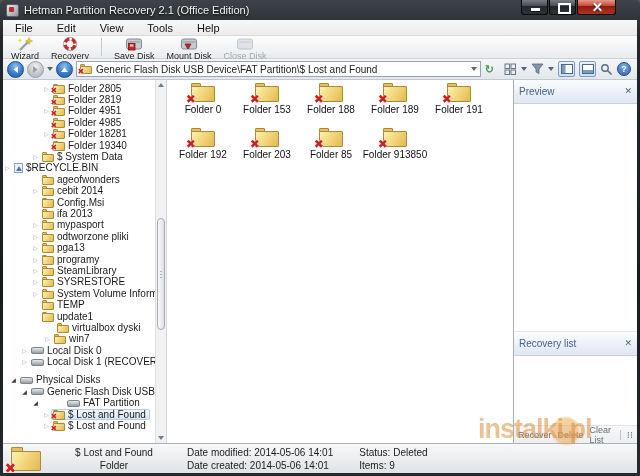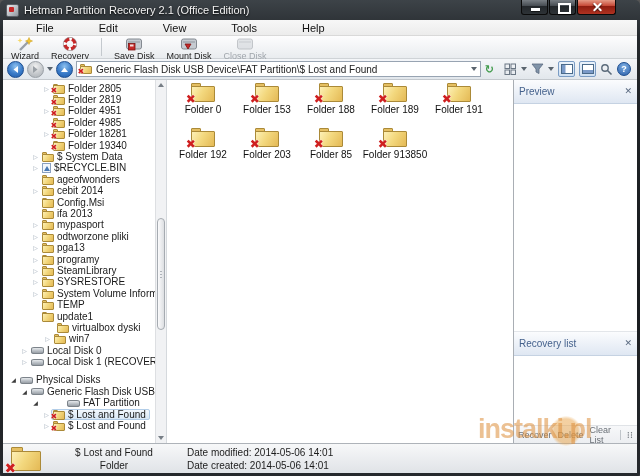--- a/index.html
+++ b/index.html
@@ -20,21 +20,21 @@
   .wb.close { width:39px; background:linear-gradient(#e59a86,#c44230 45%,#8f1d10 46%,#b03322); }
   .wb.min::after { content:""; position:absolute; left:9px; width:9px; height:3px; bottom:3px; background:#fff; box-shadow:0 1px 1px rgba(0,0,0,.6); }
   .wb.max::after { content:""; position:absolute; left:8px; top:3px; width:9px; height:7px; border:2px solid #fff; box-shadow:0 1px 1px rgba(0,0,0,.6); }
   .wb.close::before,.wb.close::after { content:""; position:absolute; left:14px; top:6px; width:11px; height:2px; background:#fff; border-radius:1px; box-shadow:0 1px 1px rgba(0,0,0,.5); }
   .wb.close::before { transform:rotate(45deg);} .wb.close::after { transform:rotate(-45deg);}
 
   .client { position:absolute; left:3px; right:3px; top:20px; bottom:3px; background:#fff; display:flex; flex-direction:column; }
 
   
   .menubar { height:16px; background:linear-gradient(#f7f7f7,#ececec); border-bottom:1px solid #d9d9d9; display:flex; align-items:center; font-size:11px; color:#111; }
-  .menu-item { padding:0 12px; height:100%; display:flex; align-items:center;margin-left:21px; }
+  .menu-item { padding:0 12px; height:100%; display:flex; align-items:center; }
   .toolbar { height:23px; background:linear-gradient(#fdfdfe,#e9ecef); border-bottom:1px solid #cfd3d7; display:flex; align-items:flex-start; padding:1px 2px 0 2px; }
   .tbtn { display:flex; flex-direction:column; align-items:center; justify-content:flex-start; padding:0 6px; font-size:9px; color:#222; line-height:10px; }
   .tbtn svg { display:block; }
   .tbtn.disabled { color:#a0a6ac; }
   .tsep { width:1px; height:18px; background:#c4c9ce; margin:1px 6px 0 6px; }
 
   
   .addressbar { height:21px; background:linear-gradient(#f4f6f9,#e2e7ec); border-bottom:1px solid #c3c8cd; display:flex; align-items:center; padding:0 4px; gap:3px; }
   .navbtn { width:17px; height:17px; border-radius:50%; border:1px solid #1c4d8f; flex:none;
     background:radial-gradient(circle at 50% 30%,#8cc0ef 0%,#3b7cc9 55%,#1d59a8 100%); display:flex; align-items:center; justify-content:center; }
@@ -315,21 +315,21 @@
             <div class="trow" style="padding-left: 28px;">
               <span class="arrow collapsed">▷</span>
               <span class="hl">
                 <span class="ficon sm">
                   <i class="ftab"></i>
                   <i class="fbody"></i>
                 </span>
                 <span class="tlabel">$ System Data</span>
               </span>
             </div>
-            <div class="trow" style="padding-left: 28px;">
+            <div class="trow" style="">
               <span class="arrow collapsed">▷</span>
               <span class="hl">
                 <span class="ricon"></span>
                 <span class="tlabel">$RECYCLE.BIN</span>
               </span>
             </div>
             <div class="trow" style="padding-left: 28px;">
               <span class="arrow none"></span>
               <span class="hl">
                 <span class="ficon sm">
@@ -661,20 +661,24 @@
           <i class="fx">✖</i>
         </span>
       <div class="sb-name">
         <div>$ Lost and Found</div>
         <div>Folder</div>
       </div>
       <div class="sb-col sb-dates">
         <div><span>Date modified:</span>&nbsp;<span>2014-05-06 14:01</span></div>
         <div><span>Date created:</span>&nbsp;<span>2014-05-06 14:01</span></div>
       </div>
+      <div class="sb-col sb-stat">
+        <div><span>Status:</span>&nbsp;<span>Deleted</span></div>
+        <div><span>Items:</span>&nbsp;<span>9</span></div>
+      </div>
     </div>
 
   </div>
 
   <div class="watermark">
     <div class="wm-blob"></div>
     <span class="wm-text">instalki.pl</span>
   </div>
 </div>
 

